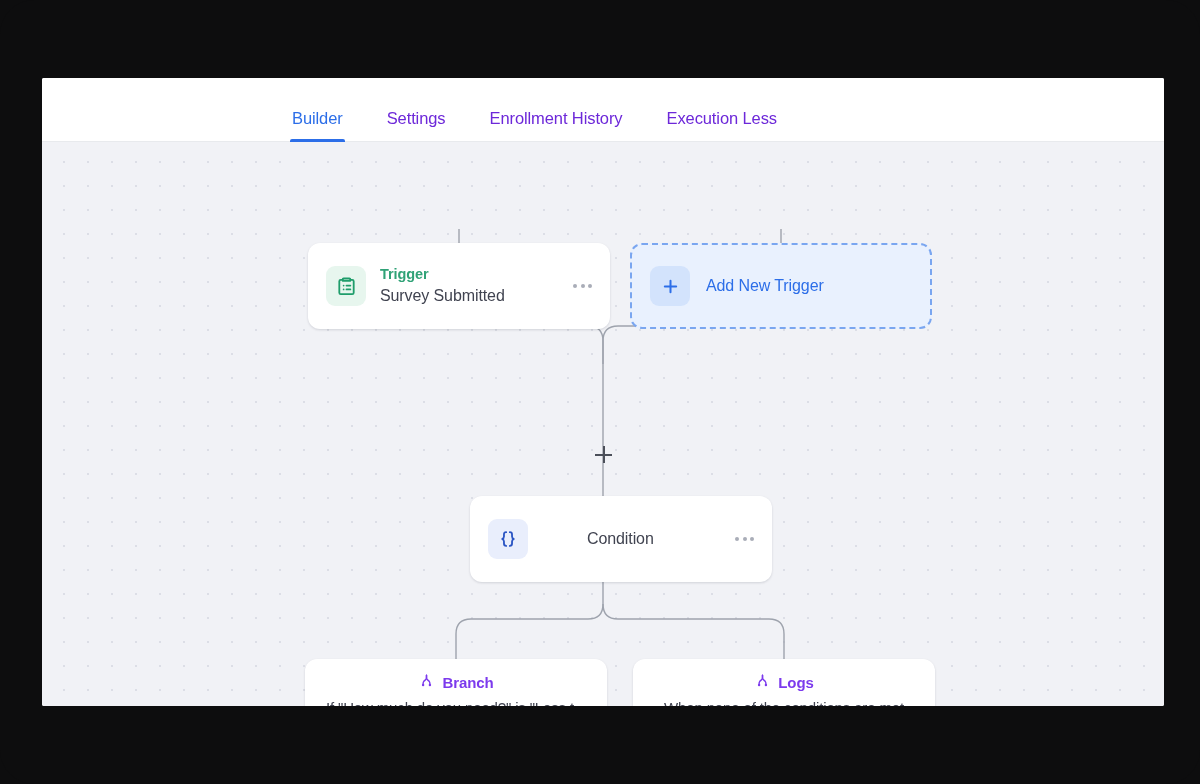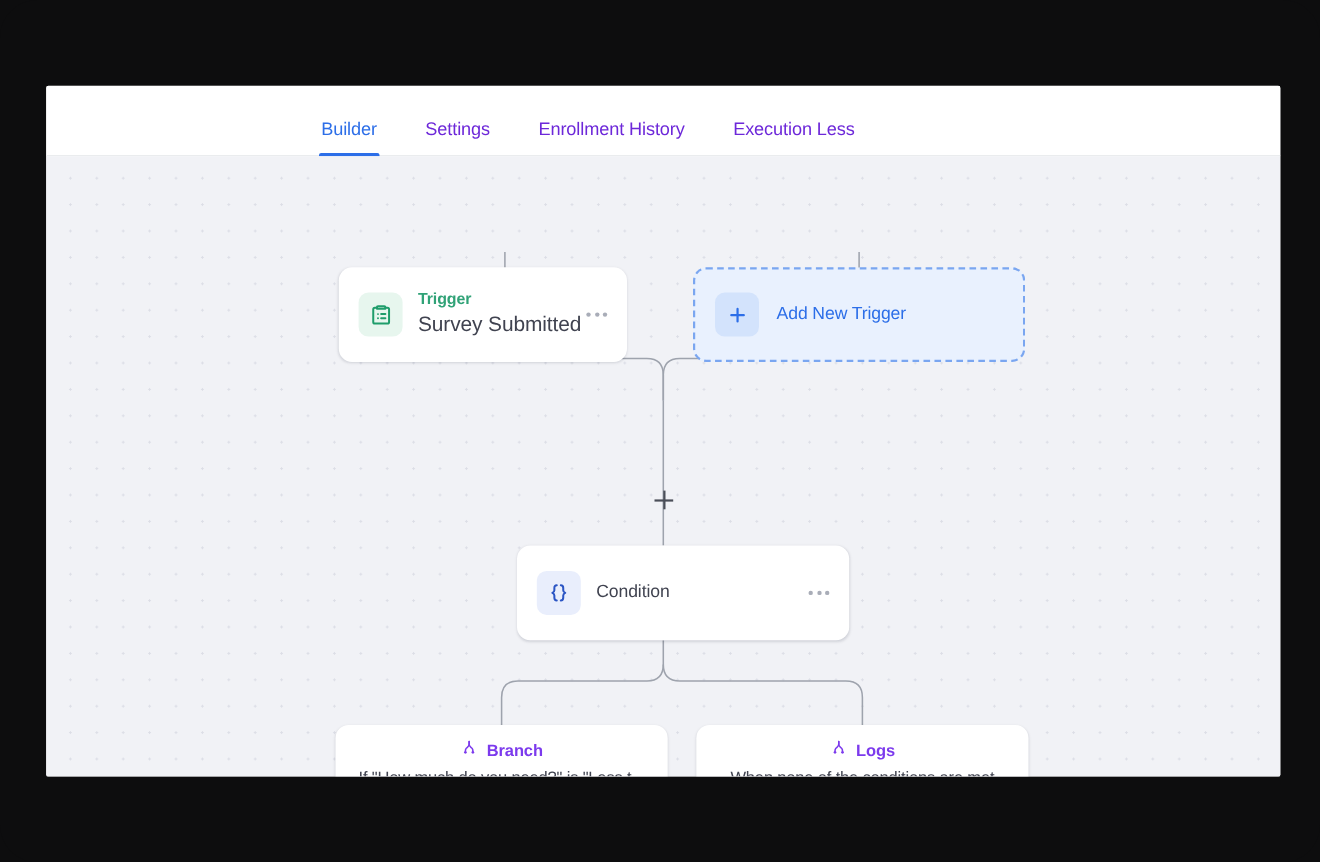--- a/index.html
+++ b/index.html
@@ -89,21 +89,21 @@
   .node {
     position: absolute;
     background: #ffffff;
     border-radius: 12px;
     box-shadow: 0 1px 3px rgba(16,24,40,0.09), 0 1px 2px rgba(16,24,40,0.05);
   }
 
   
   #node-trigger {
     left: 266px; top: 101px;
-    width: 262px; height: 86px;
+    width: 302px; height: 86px;
     display: flex;
     align-items: center;
     padding: 0 16px 0 18px;
   }
   .icon-tile {
     width: 40px; height: 40px;
     border-radius: 9px;
     display: flex;
     align-items: center;
     justify-content: center;
@@ -114,21 +114,21 @@
 
   .node-text { margin-left: 14px; flex: 1 1 auto; min-width: 0; }
   .node-kicker {
     font-size: 14.5px;
     font-weight: bold;
     color: #30a277;
     line-height: 1.35;
     letter-spacing: -0.1px;
   }
   .node-sub {
-    font-size: 19px;
+    font-size: 16px;
     color: #404350;
     line-height: 1.35;
     letter-spacing: -0.1px;
   }
   .node-title {
     font-size: 16px;
     color: #404350;
     letter-spacing: -0.1px;
   }
 
@@ -175,20 +175,21 @@
     letter-spacing: -0.1px;
   }
 
   
   #node-condition {
     left: 428px; top: 354px;
     width: 302px; height: 86px;
     display: flex;
     align-items: center;
     padding: 0 16px 0 18px;
+    gap: 45px;
   }
 
   
   .branch-card {
     position: absolute;
     width: 302px;
     height: 86px;
     background: #ffffff;
     border-radius: 12px;
     box-shadow: 0 1px 3px rgba(16,24,40,0.09), 0 1px 2px rgba(16,24,40,0.05);

